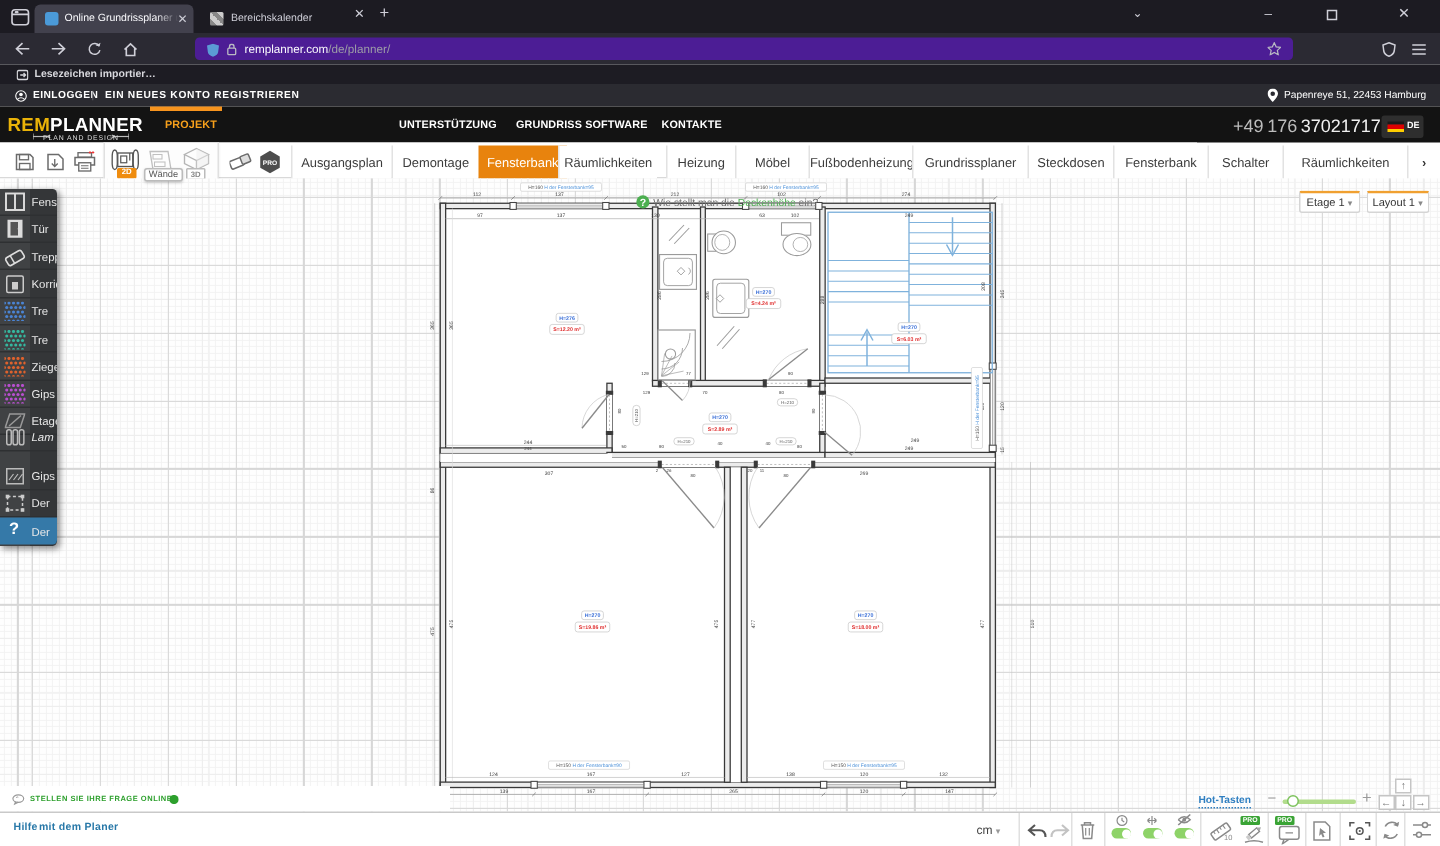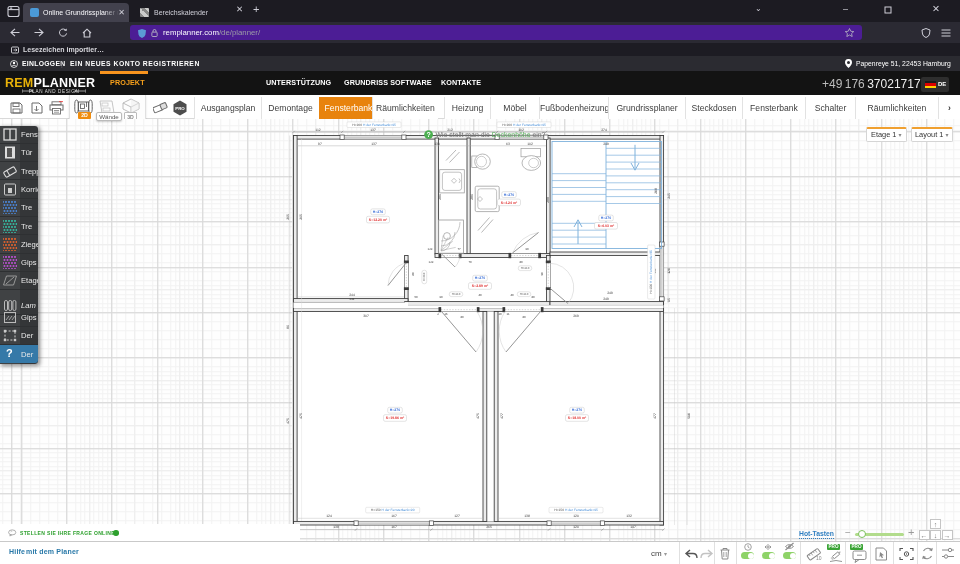--- a/index.html
+++ b/index.html
@@ -640,21 +640,21 @@
         </svg>
         <span class="lbl">Gips</span>
       </div>
 <div class="srow" style="top:146.4px;">
         <svg class="ic" viewBox="0 0 14 13">
           <path d="M2 2 H12 L9 11 H-1 Z" transform="translate(1.5 0)" fill="none" stroke="#999" stroke-width="1"></path>
           <line x1="3" y1="10" x2="11" y2="3" stroke="#999" stroke-width="1"></line>
         </svg>
         <span class="lbl">Etage</span>
       </div>
-<div class="srow" style="top:171px;font-style:italic;">
+<div class="srow" style="top:157px;font-style:italic;">
         <svg class="ic" viewBox="0 0 14 13">
           <rect x="1.5" y="1.5" width="3" height="10" rx="1.4" fill="none" stroke="#bbb" stroke-width="1"></rect>
           <rect x="5.7" y="1.5" width="3" height="10" rx="1.4" fill="none" stroke="#bbb" stroke-width="1"></rect>
           <rect x="9.9" y="1.5" width="3" height="10" rx="1.4" fill="none" stroke="#bbb" stroke-width="1"></rect>
         </svg>
         <span class="lbl">Lam</span>
       </div>
 <div class="srow" style="top:183.0px;">
         <svg class="ic" viewBox="0 0 14 13">
           <rect x="1.5" y="1.5" width="11" height="10" fill="none" stroke="#bbb" stroke-width="1"></rect>

